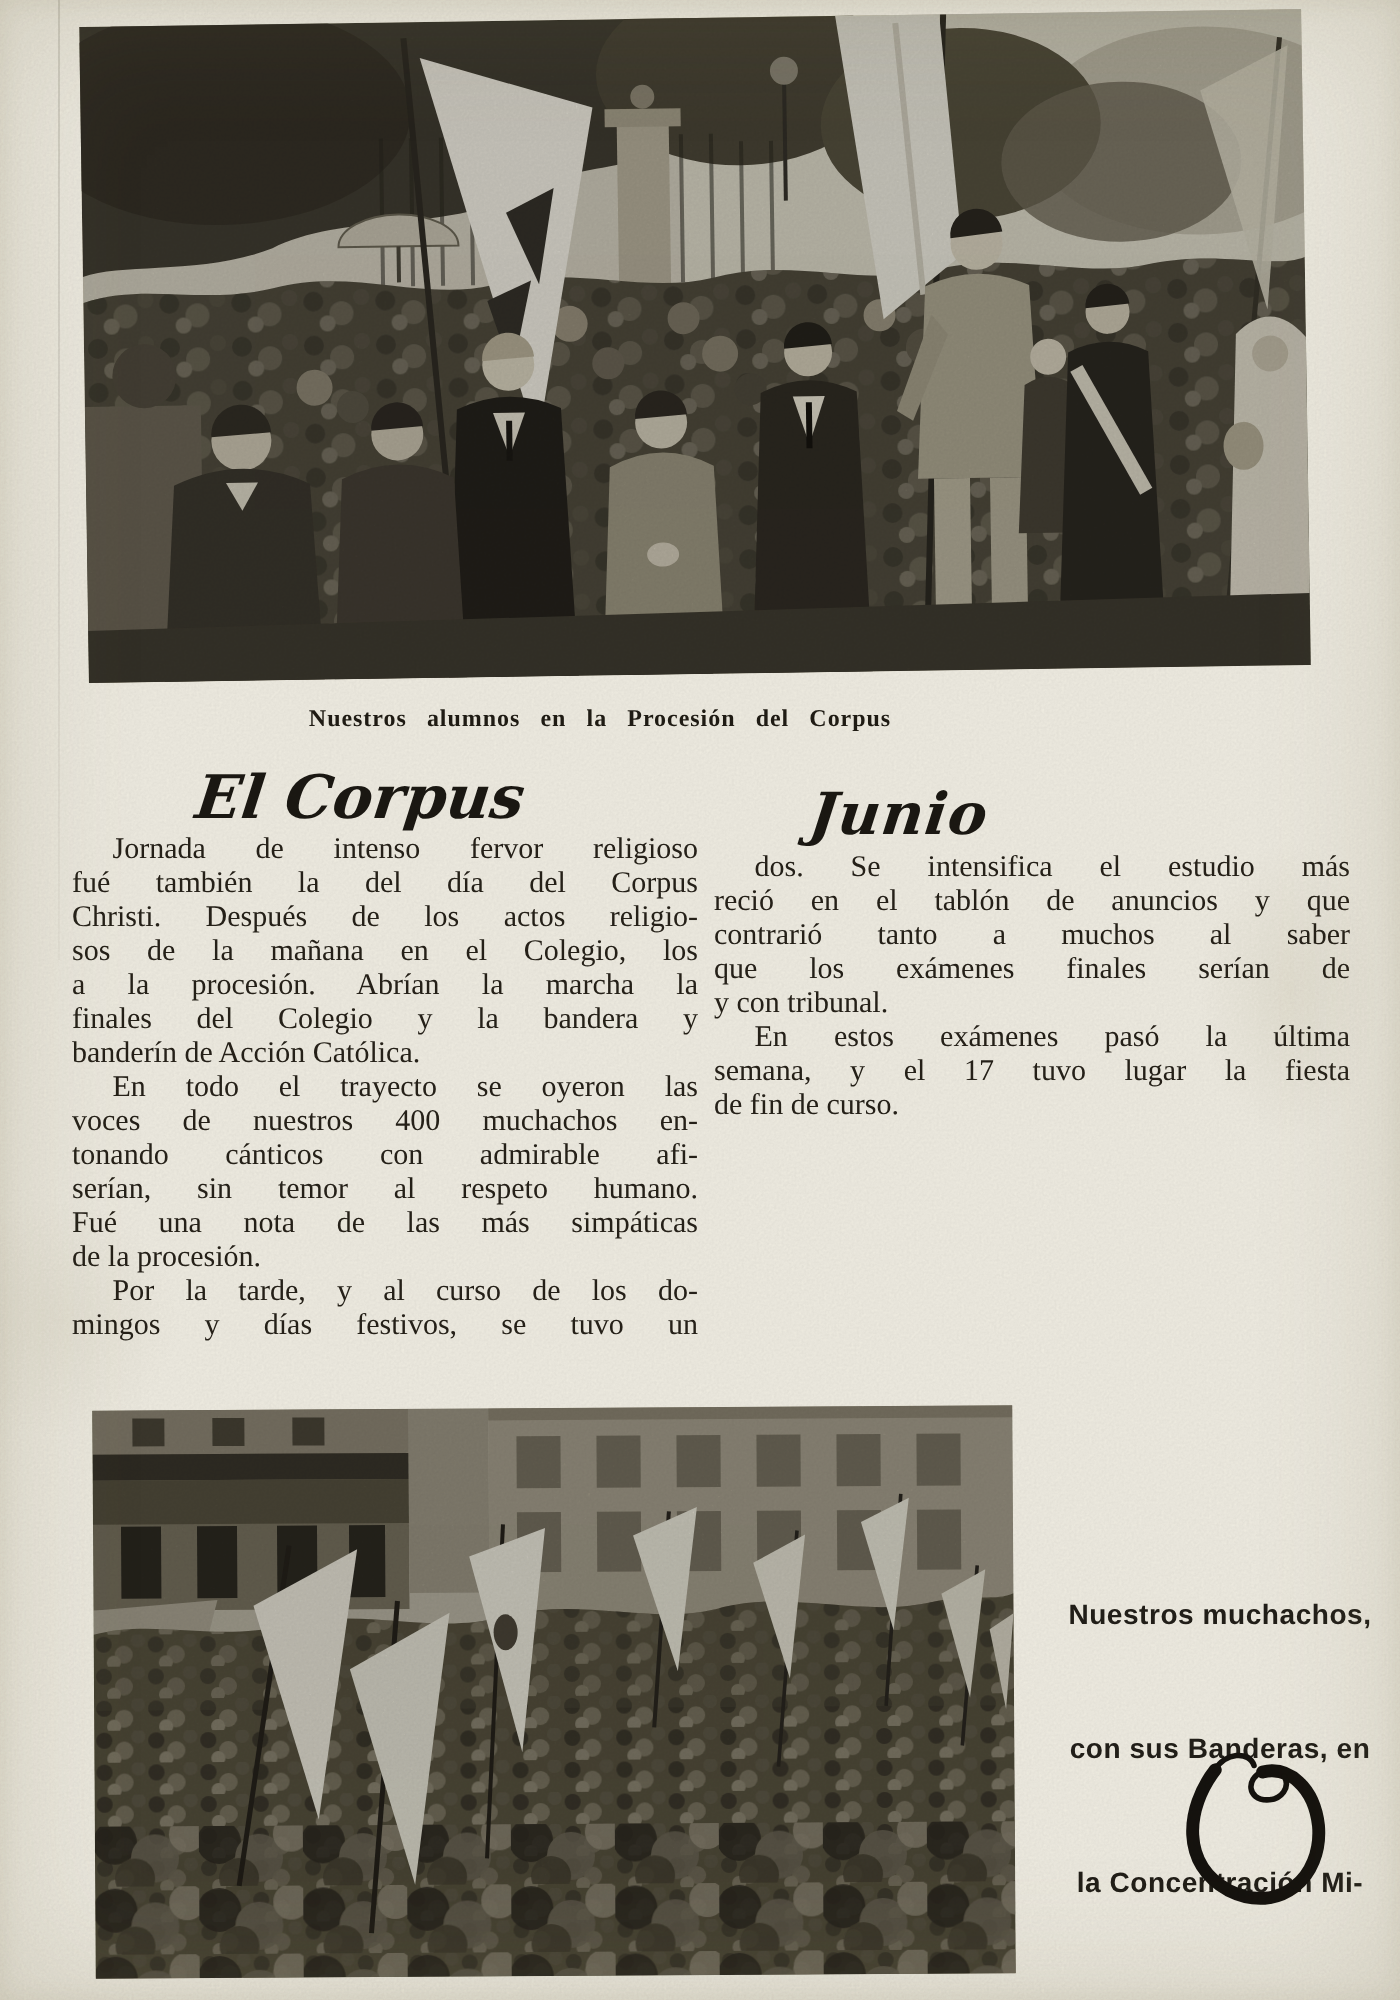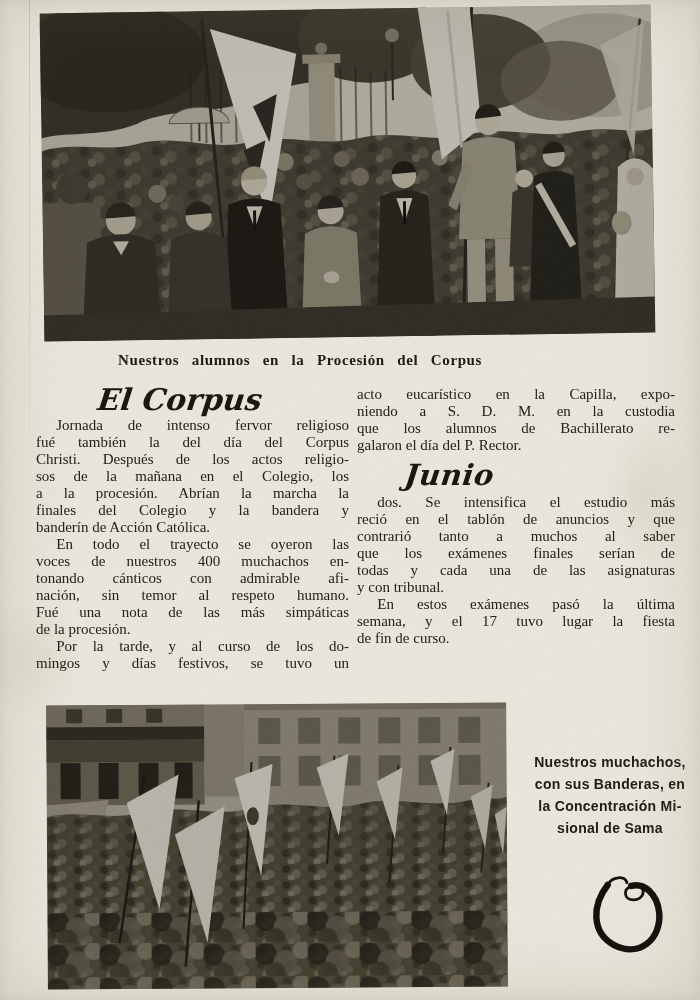--- a/index.html
+++ b/index.html
@@ -23,21 +23,21 @@
   .stain.s1{left:600px;top:420px;width:90px;height:150px;background:radial-gradient(closest-side,rgba(140,125,90,.10),transparent);}
   .stain.s2{left:-30px;top:600px;width:120px;height:120px;background:radial-gradient(closest-side,rgba(140,125,90,.08),transparent);}
 
   .photo{position:absolute;overflow:hidden;background:#cfcaba;z-index:2;}
   .photo svg{display:block;width:100%;height:100%;}
   #top-photo{left:42px;top:9px;width:611px;height:328px;transform:rotate(-.85deg);}
   #bottom-photo{left:47px;top:704px;width:460px;height:284px;transform:rotate(-.35deg);}
 
   .caption-top{
     position:absolute;left:0;top:352px;width:600px;z-index:3;
-    text-align:center;font-weight:bold;font-size:15px;
+    text-align:center;font-weight:bold;font-size:12px;
     letter-spacing:.04em;word-spacing:.55em;color:#211d15;
   }
 
   .col{position:absolute;font-size:15px;line-height:17px;z-index:3;}
   #col-left{left:36px;top:391px;width:313px;}
   #col-right{left:357px;top:386px;width:318px;}
 
   .script-head{
     display:inline-block;
     font-family:"DejaVu Serif", serif;font-style:italic;font-weight:bold;
@@ -51,21 +51,21 @@
   .para .tline:last-child{text-align-last:left;}
   .para.cont .tline:last-child{text-align-last:justify;}
   .para.indent .tline:first-child{text-indent:1.35em;}
 
   .caption-bottom{
     position:absolute;left:522px;top:751px;width:176px;z-index:3;
     text-align:center;font-family:"Liberation Sans", sans-serif;
     font-weight:bold;font-size:14px;line-height:22px;
     letter-spacing:.02em;color:#23201a;
   }
-  .caption-bottom .tline{text-align:center;text-align-last:center;}
+  .caption-bottom .tline{text-align:center;text-align-last:center;margin-top:45px;}
 
   .flourish{position:absolute;left:584px;top:872px;width:86px;height:86px;z-index:3;}
 
   .grain-overlay{position:absolute;inset:0;z-index:5;pointer-events:none;opacity:.5;}
 </style>
 </head>
 <body>
 
 <div class="page-shade"></div>
 <div class="fold-line"></div>
@@ -213,44 +213,37 @@
       <div class="tline">Christi. Después de los actos religio-</div>
       <div class="tline">sos de la mañana en el Colegio, los</div>
       <div class="tline">a la procesión. Abrían la marcha la</div>
       <div class="tline">finales del Colegio y la bandera y</div>
       <div class="tline">banderín de Acción Católica.</div>
     </div>
   <div class="para indent">
       <div class="tline">En todo el trayecto se oyeron las</div>
       <div class="tline">voces de nuestros 400 muchachos en-</div>
       <div class="tline">tonando cánticos con admirable afi-</div>
-      <div class="tline">nación, sin temor al respeto humano.</div>
+      <div class="tline">serían, sin temor al respeto humano.</div>
       <div class="tline">Fué una nota de las más simpáticas</div>
       <div class="tline">de la procesión.</div>
     </div>
   <div class="para indent cont">
       <div class="tline">Por la tarde, y al curso de los do-</div>
       <div class="tline">mingos y días festivos, se tuvo un</div>
     </div>
 </div>
 
 <div class="col" id="col-right">
-  <div class="para">
-      <div class="tline">acto eucarístico en la Capilla, expo-</div>
-      <div class="tline">niendo a S. D. M. en la custodia</div>
-      <div class="tline">que los alumnos de Bachillerato re-</div>
-      <div class="tline">galaron el día del P. Rector.</div>
-    </div>
   <span class="script-head" id="head-junio">Junio</span>
   <div class="para indent">
       <div class="tline">dos. Se intensifica el estudio más</div>
       <div class="tline">reció en el tablón de anuncios y que</div>
       <div class="tline">contrarió tanto a muchos al saber</div>
       <div class="tline">que los exámenes finales serían de</div>
-      <div class="tline">todas y cada una de las asignaturas</div>
       <div class="tline">y con tribunal.</div>
     </div>
   <div class="para indent">
       <div class="tline">En estos exámenes pasó la última</div>
       <div class="tline">semana, y el 17 tuvo lugar la fiesta</div>
       <div class="tline">de fin de curso.</div>
     </div>
 </div>
 
 <div class="photo" id="bottom-photo">

